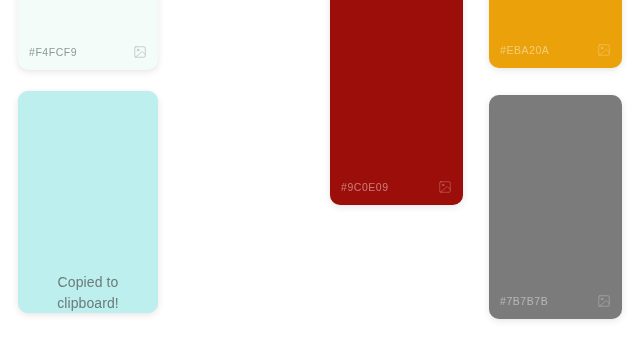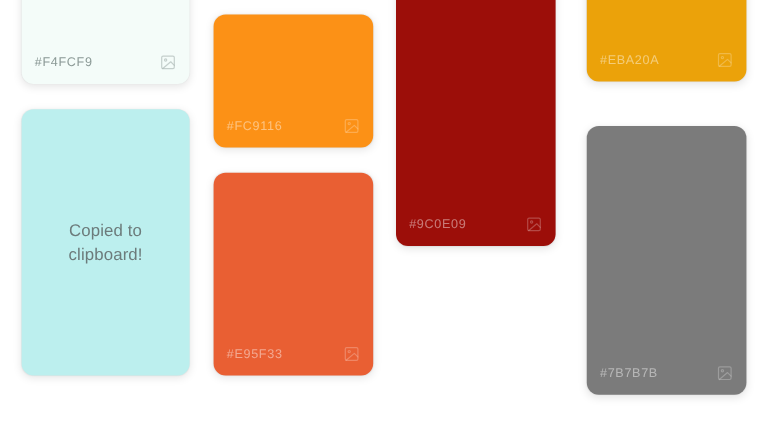--- a/index.html
+++ b/index.html
@@ -67,21 +67,21 @@
   .label-light { color: rgba(255,255,255,0.45); text-align: center; }
 
   .icon-dark  { color: rgba(120,135,132,0.7); }
   .icon-light { color: rgba(255,255,255,0.45); }
 
   
   .copied-overlay {
     position: absolute;
     inset: 0;
     display: flex;
-    align-items: center;
+    align-items: flex-end;
     justify-content: center;
   }
   .copied-text {
     font-size: 14px;
     line-height: 1.45;
     text-align: center;
     color: #6c7b7b;
     letter-spacing: 0.1px;
     white-space: pre-line;
     font-family: "Liberation Sans", sans-serif;
@@ -103,44 +103,20 @@
           </svg>
         </span>
       </div>
     </div>
     <div class="swatch" style="left: 18px; top: 91px; width: 140px; height: 222px; background: rgb(188, 239, 238);">
       <div class="copied-overlay">
         <div class="copied-text" style="color: rgb(108, 123, 123);">Copied to
 clipboard!</div>
       </div>
     </div>
-    <div class="swatch" style="left: 178px; top: 12px; width: 133px; height: 111px; background: rgb(252, 145, 22);">
-      <div class="swatch-footer">
-        <span class="swatch-hex label-light">#FC9116</span>
-        <span class="img-icon icon-light">
-          <svg viewBox="0 0 24 24" fill="none" stroke="currentColor" stroke-width="1.7" stroke-linecap="round" stroke-linejoin="round" aria-hidden="true">
-            <rect x="3" y="3" width="18" height="18" rx="2"></rect>
-            <circle cx="8.6" cy="8.6" r="1.6"></circle>
-            <path d="M21 16.2l-5.1-5.1L4.2 21"></path>
-          </svg>
-        </span>
-      </div>
-    </div>
-    <div class="swatch" style="left: 178px; top: 144px; width: 133px; height: 169px; background: rgb(233, 95, 51);">
-      <div class="swatch-footer">
-        <span class="swatch-hex label-light">#E95F33</span>
-        <span class="img-icon icon-light">
-          <svg viewBox="0 0 24 24" fill="none" stroke="currentColor" stroke-width="1.7" stroke-linecap="round" stroke-linejoin="round" aria-hidden="true">
-            <rect x="3" y="3" width="18" height="18" rx="2"></rect>
-            <circle cx="8.6" cy="8.6" r="1.6"></circle>
-            <path d="M21 16.2l-5.1-5.1L4.2 21"></path>
-          </svg>
-        </span>
-      </div>
-    </div>
     <div class="swatch" style="left: 330px; top: -38px; width: 133px; height: 243px; background: rgb(156, 14, 9);">
       <div class="swatch-footer">
         <span class="swatch-hex label-light">#9C0E09</span>
         <span class="img-icon icon-light">
           <svg viewBox="0 0 24 24" fill="none" stroke="currentColor" stroke-width="1.7" stroke-linecap="round" stroke-linejoin="round" aria-hidden="true">
             <rect x="3" y="3" width="18" height="18" rx="2"></rect>
             <circle cx="8.6" cy="8.6" r="1.6"></circle>
             <path d="M21 16.2l-5.1-5.1L4.2 21"></path>
           </svg>
         </span>
@@ -151,21 +127,21 @@
         <span class="swatch-hex label-light">#EBA20A</span>
         <span class="img-icon icon-light">
           <svg viewBox="0 0 24 24" fill="none" stroke="currentColor" stroke-width="1.7" stroke-linecap="round" stroke-linejoin="round" aria-hidden="true">
             <rect x="3" y="3" width="18" height="18" rx="2"></rect>
             <circle cx="8.6" cy="8.6" r="1.6"></circle>
             <path d="M21 16.2l-5.1-5.1L4.2 21"></path>
           </svg>
         </span>
       </div>
     </div>
-    <div class="swatch" style="left: 489px; top: 105px; width: 133px; height: 224px; background: rgb(123, 123, 123);">
+    <div class="swatch" style="left: 489px; top: 95px; width: 133px; height: 224px; background: rgb(123, 123, 123);">
       <div class="swatch-footer">
         <span class="swatch-hex label-light">#7B7B7B</span>
         <span class="img-icon icon-light">
           <svg viewBox="0 0 24 24" fill="none" stroke="currentColor" stroke-width="1.7" stroke-linecap="round" stroke-linejoin="round" aria-hidden="true">
             <rect x="3" y="3" width="18" height="18" rx="2"></rect>
             <circle cx="8.6" cy="8.6" r="1.6"></circle>
             <path d="M21 16.2l-5.1-5.1L4.2 21"></path>
           </svg>
         </span>
       </div>

